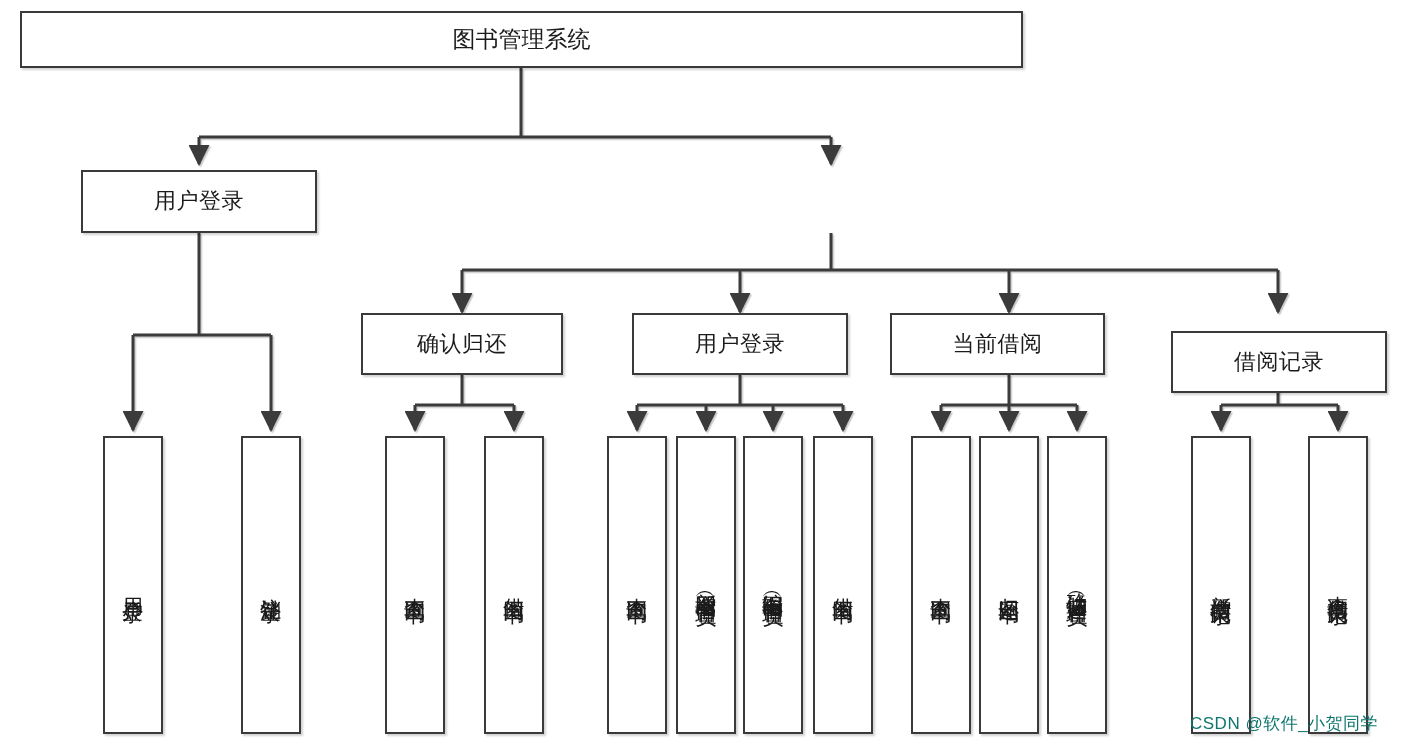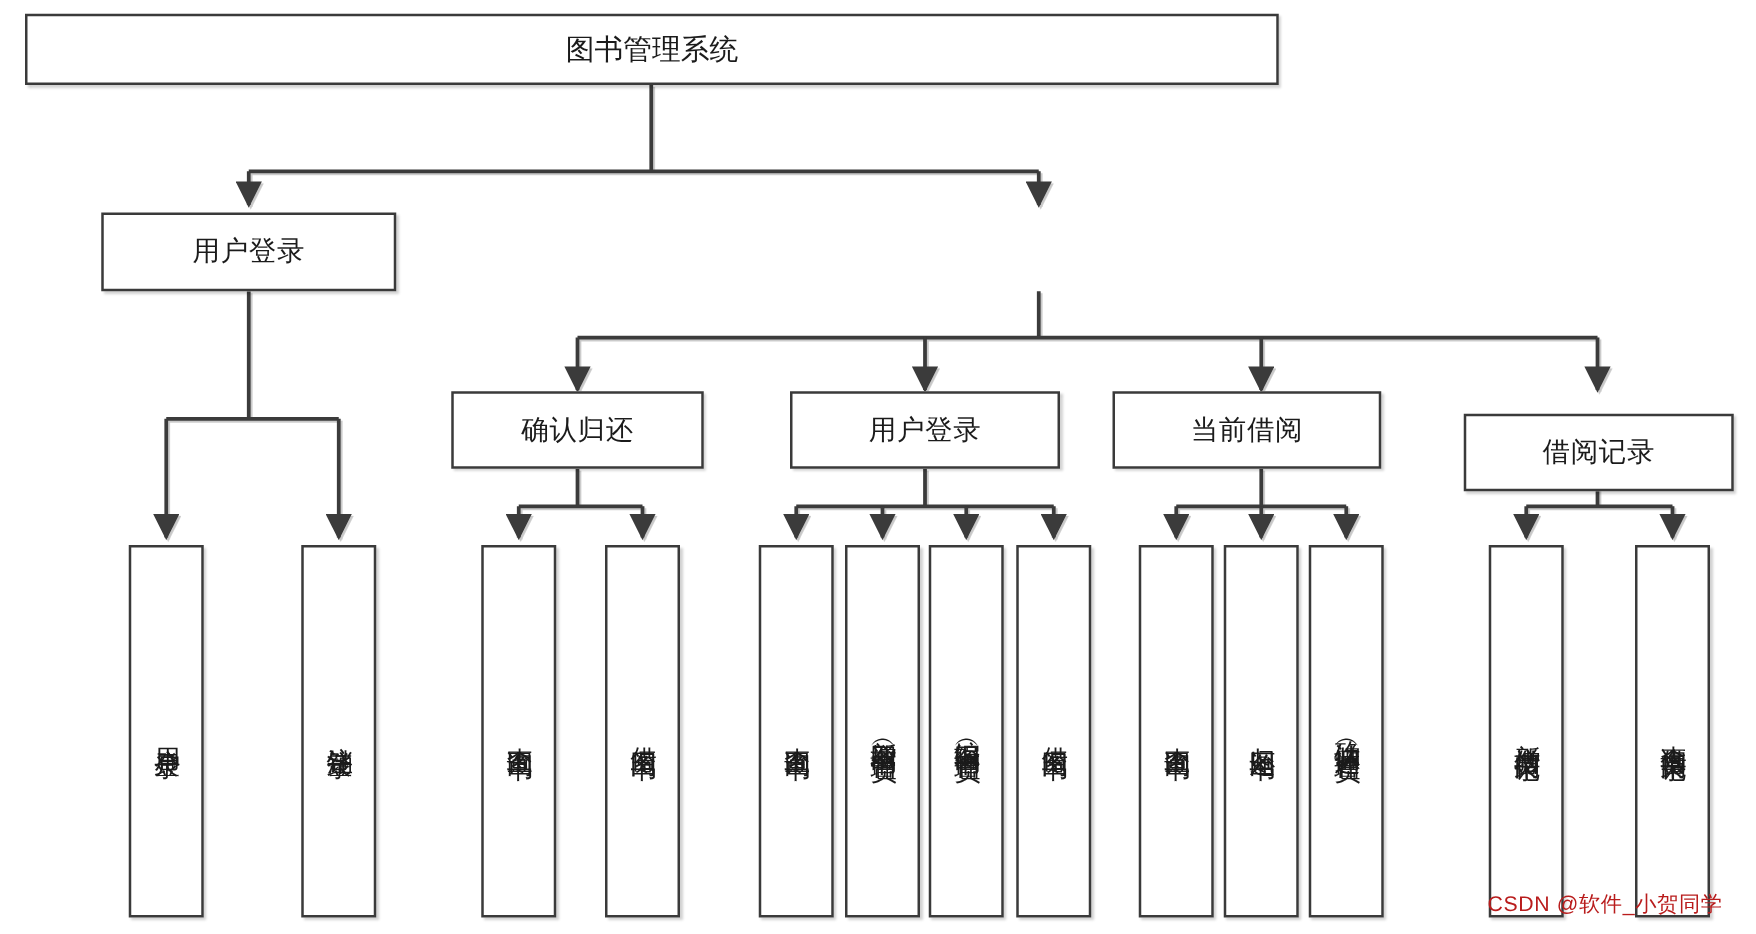--- a/index.html
+++ b/index.html
@@ -53,21 +53,21 @@
     padding: 4px 0;
   }
   .node-v .vlabel {
     writing-mode: vertical-rl;
     text-orientation: upright;
     display: block;
   }
   .watermark {
     position: absolute;
     font-size: 17px;
-    color: #b91c1c;
+    color: #0f766e;
     white-space: nowrap;
     letter-spacing: 0.5px;
   }
 </style>
 </head>
 <body>
 
 <div id="canvas">
 
   <svg class="edges" viewBox="0 0 1405 747" xmlns="http://www.w3.org/2000/svg">

